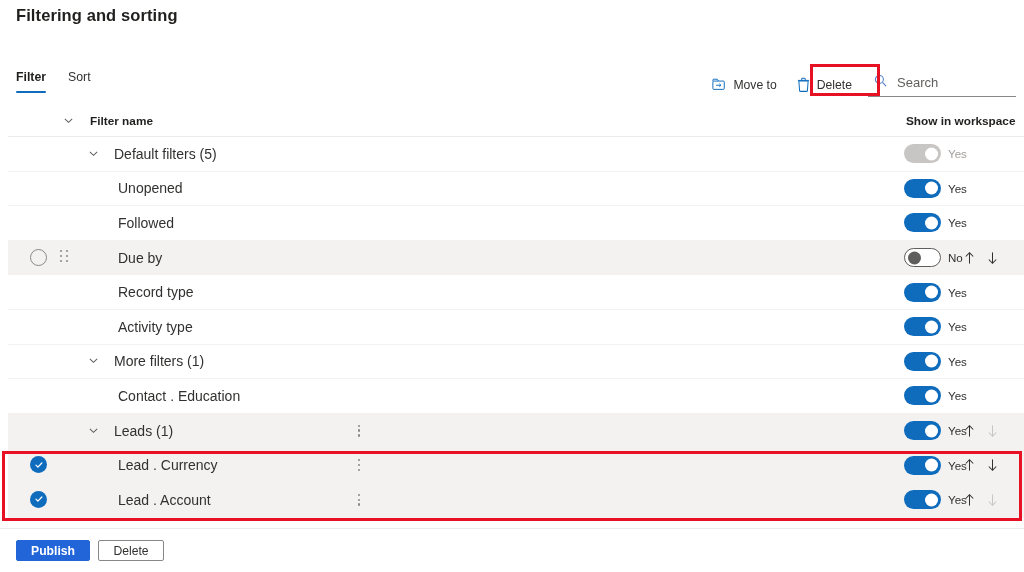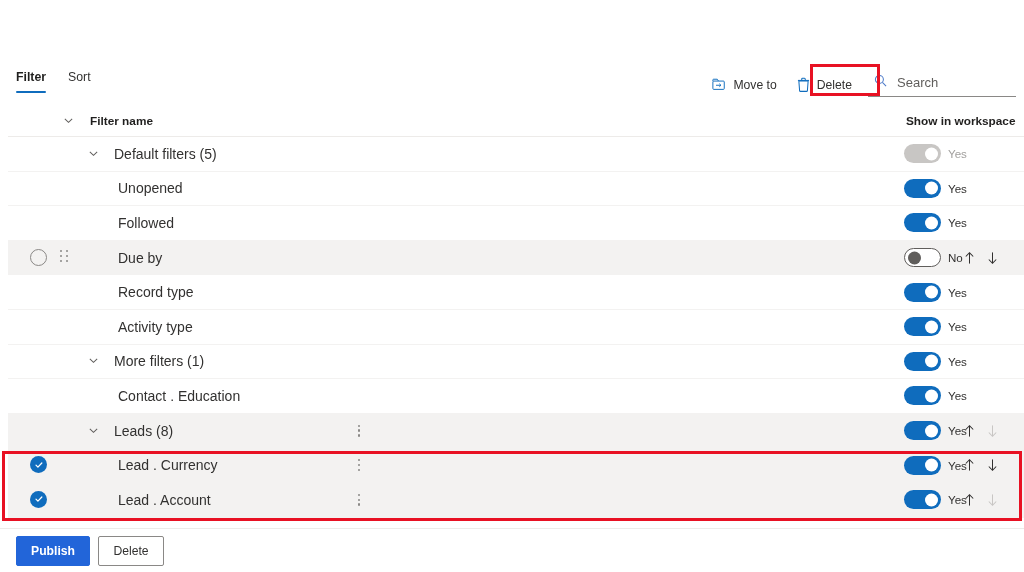--- a/index.html
+++ b/index.html
@@ -137,34 +137,35 @@
   .arrow.disabled { color: #c8c6c4; cursor: default; }
 
   
   .footer {
     position: absolute; left: 0; bottom: 0; width: 1024px; height: 44px;
     border-top: 1px solid #edebe9; background: #fff;
     display: flex; align-items: center; padding-left: 16px; gap: 8px;
   }
   .btn {
     font-family: "Liberation Sans", sans-serif; font-size: 12.2px;
-    height: 30px; min-width: 66px; padding: 0 14px; cursor: pointer;
+    height: 21px; min-width: 66px; padding: 0 14px; cursor: pointer;
     border-radius: 2px; display: inline-flex; align-items: center; justify-content: center;
   }
   .btn-primary { background: #2265d9; color: #fff; border: 1px solid #2265d9; font-weight: 600; }
   .btn-default { background: #fff; color: #323130; border: 1px solid #8a8886; }
 
   
   .redbox { position: absolute; border: 3px solid #e81123; pointer-events: none; z-index: 40; }
 </style>
 </head>
 <body>
 
 <div id="root">
 
+  <div class="page-title">Filtering and sorting</div>
 
   <div class="tabs">
     <div class="tab active">Filter</div>
     <div class="tab">Sort</div>
   </div>
 
   <div class="toolbar">
 
     <div class="tb-btn">
       <span>
@@ -311,21 +312,21 @@
             <div class="tgl on">
               <span class="knob"></span>
             </div>
             <span class="tgl-text">Yes</span>
           </div>
         </div>
         <div class="row shaded">
           <span class="cell-chev" style="left: 80px;"><svg width="11" height="11" viewBox="0 0 12 12">
               <path d="M2 4.3 L6 8 L10 4.3" fill="none" stroke="#605e5c" stroke-width="1.1"></path>
             </svg></span>
-          <span class="cell-label" style="left: 106px;">Leads (8)</span>
+          <span class="cell-label" style="left: 106px;">Leads (1)</span>
           <span class="cell-ellip">
             <span class="vdots">
               <i></i>
               <i></i>
               <i></i>
             </span>
           </span>
           <div class="toggle-grp">
             <div class="tgl on">
               <span class="knob"></span>

